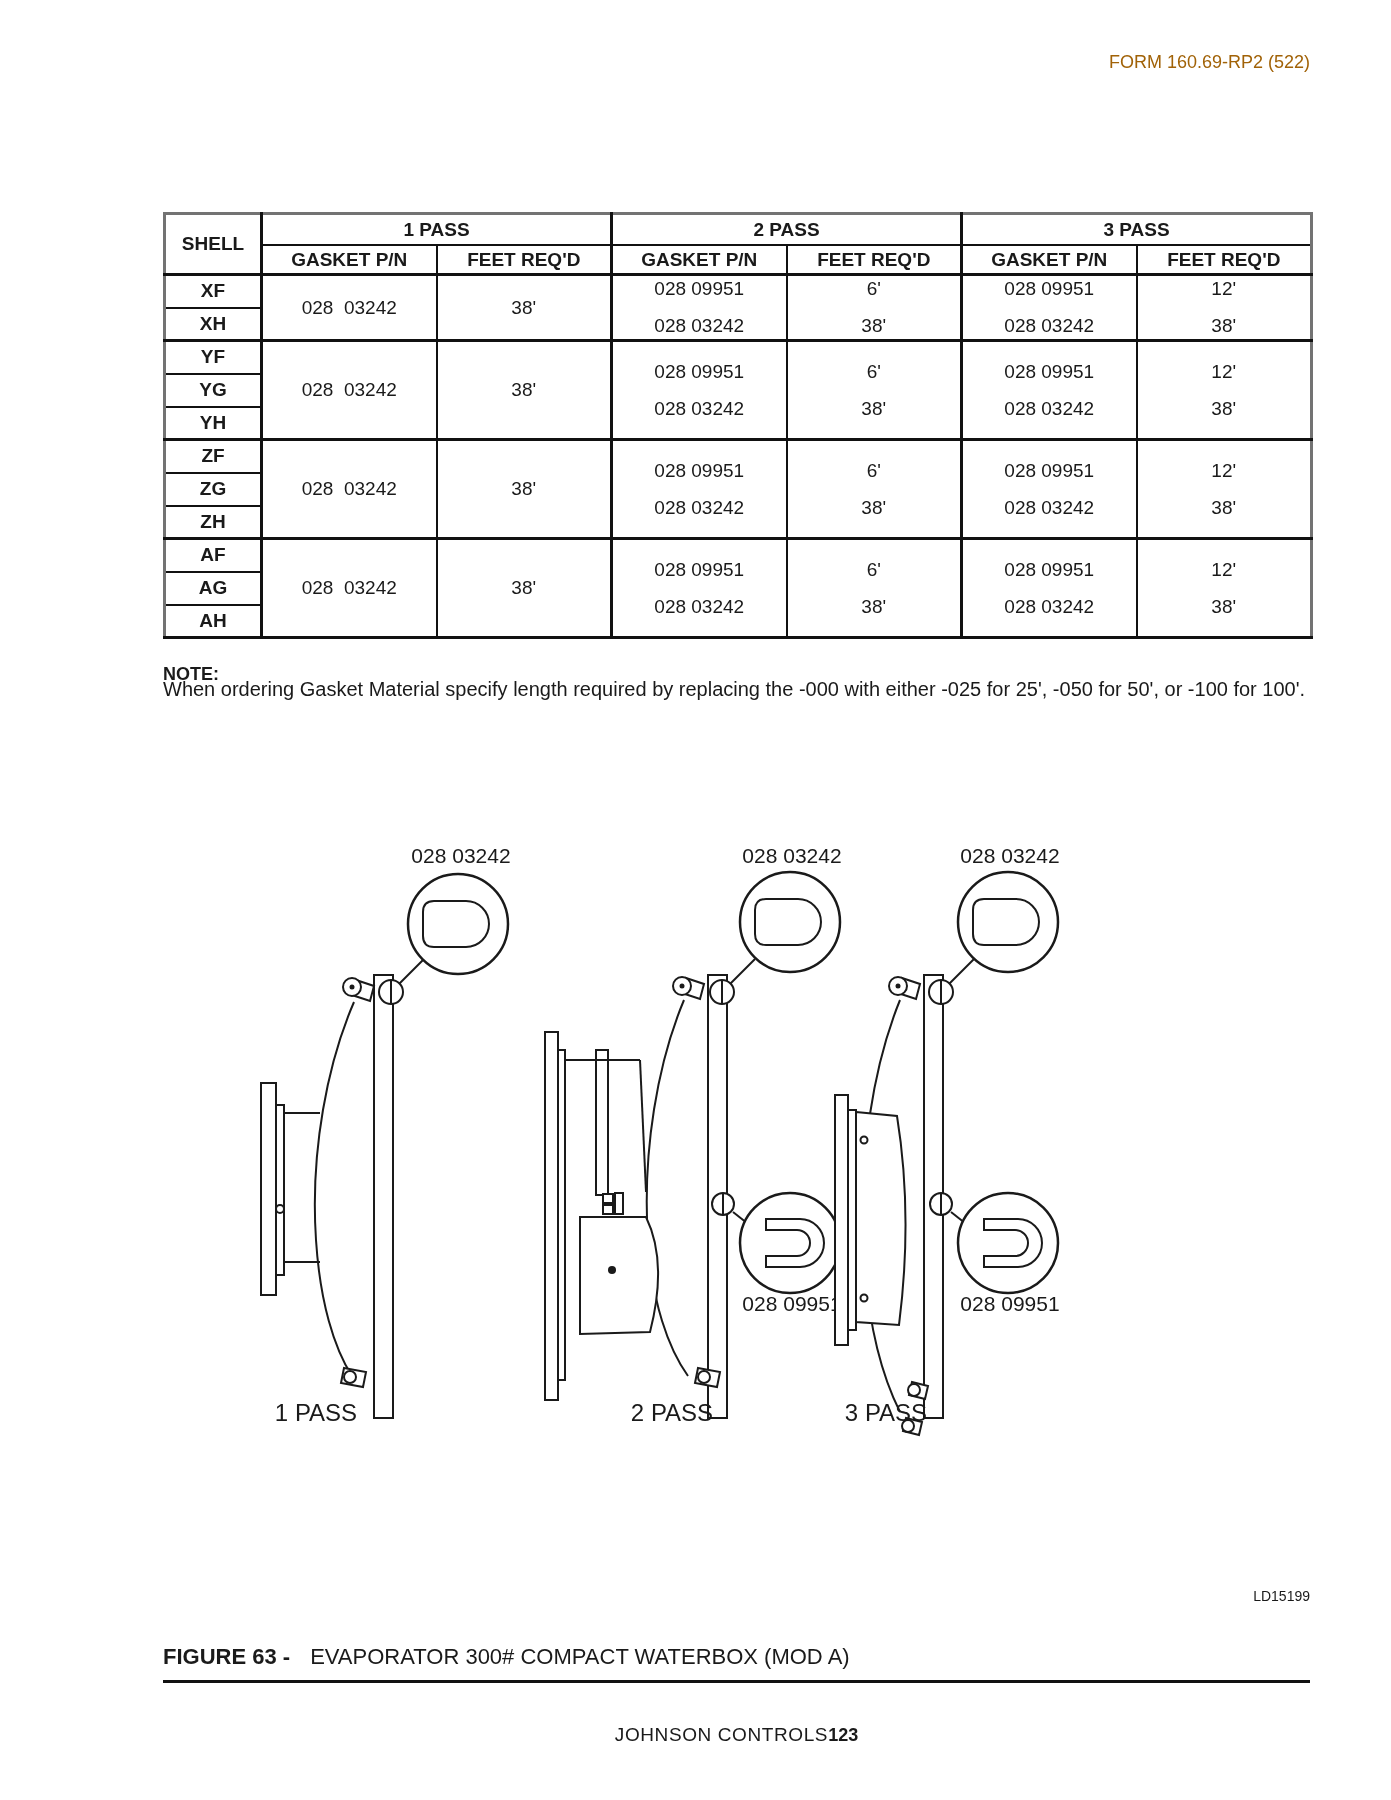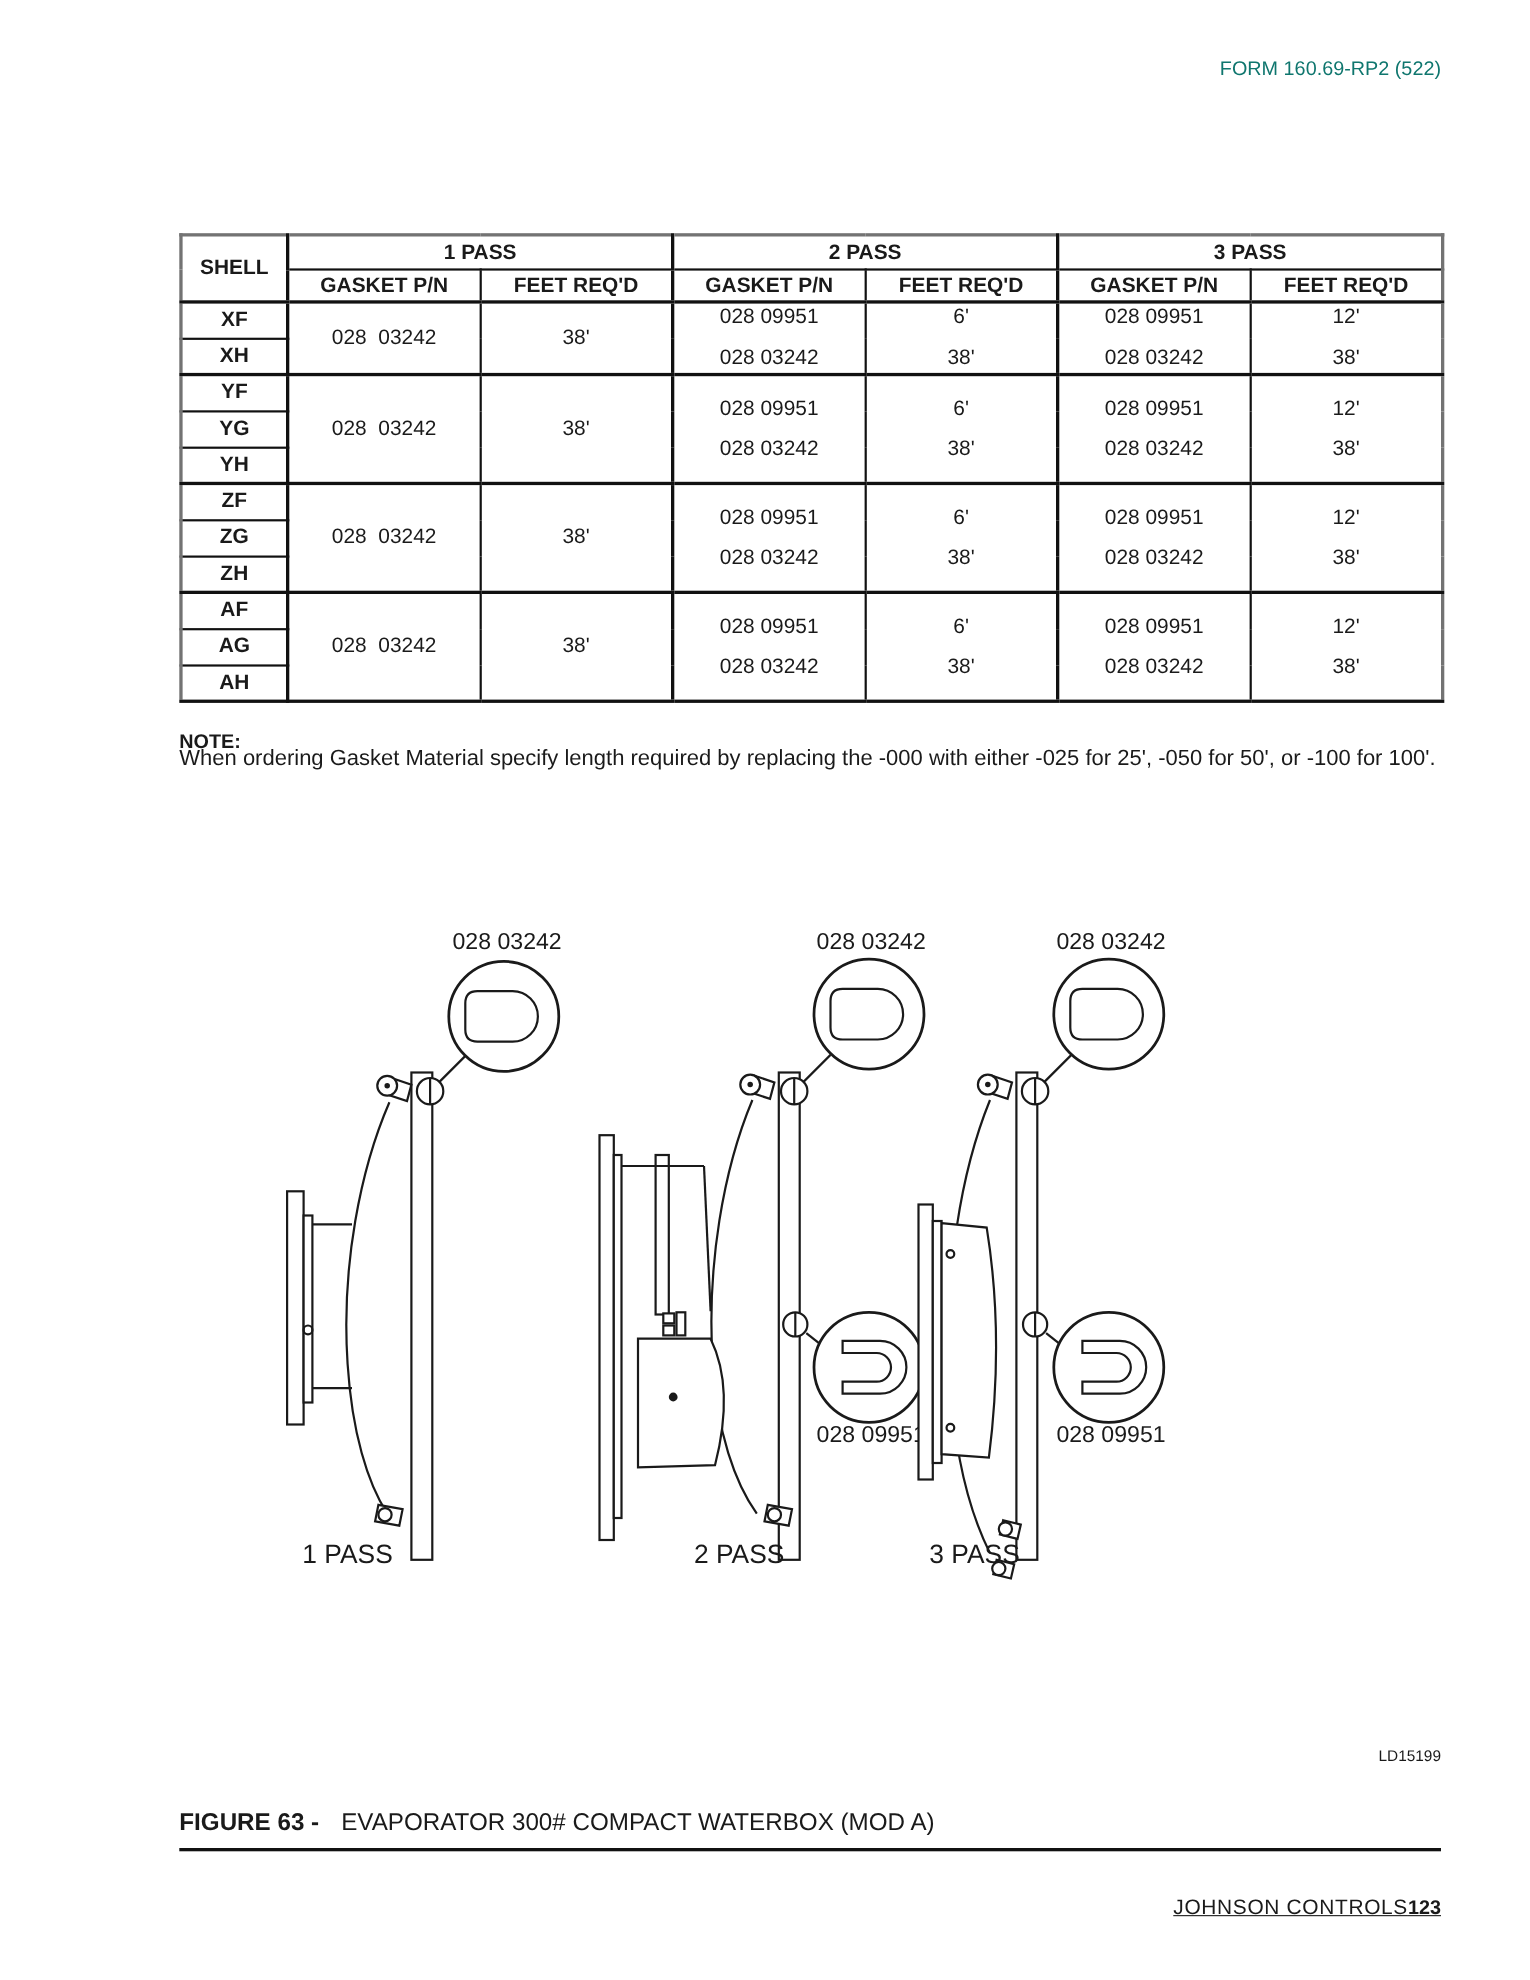--- a/index.html
+++ b/index.html
@@ -2,21 +2,21 @@
 <html><head>
 <meta charset="utf-8">
 <style>
   html,body { margin:0; padding:0; background:#ffffff; }
   .page {
     position:relative; width:1391px; height:1800px; background:#fff;
     font-family:"Liberation Sans", sans-serif; color:#1a1a1a; overflow:hidden;
   }
   .form-number {
     position:absolute; top:52px; left:163px; width:1147px;
-    text-align:right; font-size:18px; color:#0f766e;
+    text-align:right; font-size:18px; color:#a16207;
   }
   .table-title { position:absolute; top:184px; left:163px; font-size:21px; white-space:nowrap; }
   .table-title .b { font-weight:bold; margin-right:7px; }
 
   table.gasket {
     position:absolute; top:212px; left:163px; width:1147px;
     border-collapse:collapse; table-layout:fixed;
     border:3px solid #737373;
   }
   table.gasket th, table.gasket td {
@@ -44,21 +44,21 @@
   svg.figure text { fill:#1a1a1a; }
   .callout-label { font-size:21px; text-anchor:middle; }
   .pass-label { font-size:24px; text-anchor:middle; }
 
   .drawing-id { position:absolute; top:1588px; left:163px; width:1147px; text-align:right; font-size:14px; }
   .caption { position:absolute; top:1644px; left:163px; font-size:22px; white-space:nowrap; }
   .caption .b { font-weight:bold; margin-right:20px; }
   .rule { position:absolute; top:1680px; left:163px; width:1147px; height:3px; background:#111; }
   .footer {
     position:absolute; top:1724px; left:163px; width:1147px;
-    display:flex; justify-content:flex-end; align-items:baseline;text-decoration:underline;
+    display:flex; justify-content:center; align-items:baseline;
   }
   .footer-left { font-size:19px; letter-spacing:0.6px; }
   .page-num { font-size:18px; font-weight:bold; }
 </style>
 </head>
 <body>
 
 <div class="page">
 
   <div class="form-number">FORM 160.69-RP2 (522)</div>

